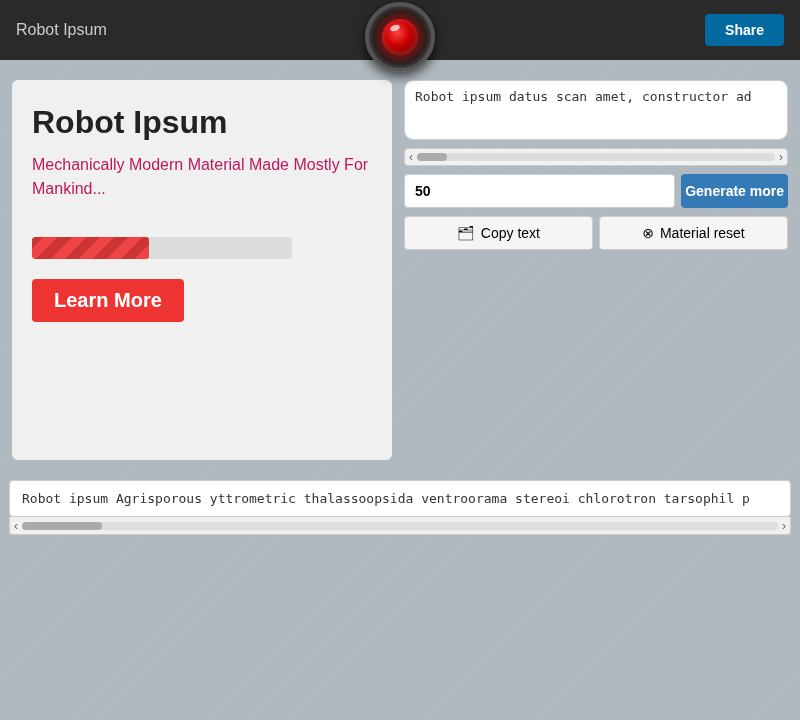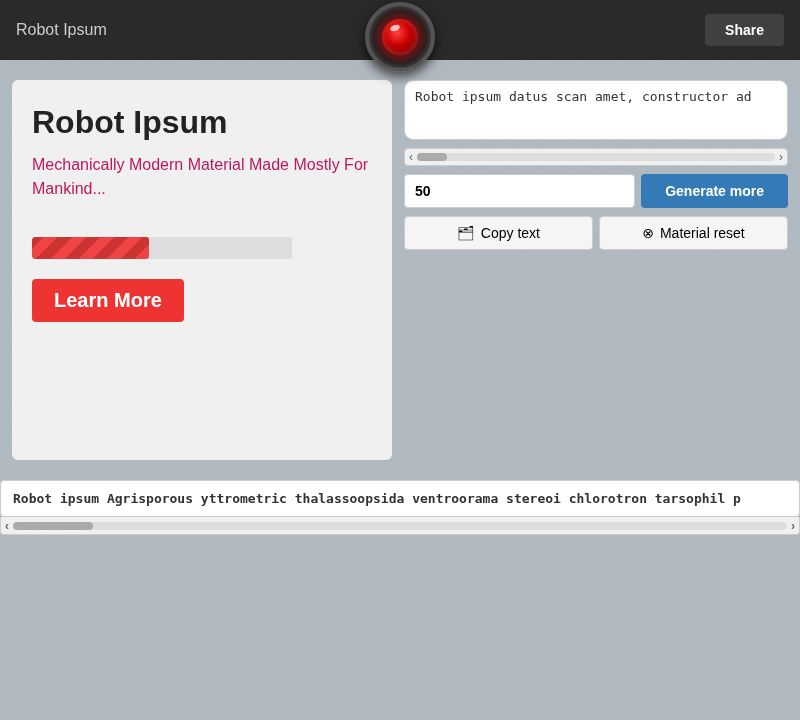--- a/index.html
+++ b/index.html
@@ -67,21 +67,21 @@
       top: 6px;
       left: 8px;
       width: 10px;
       height: 6px;
       border-radius: 50%;
       background: rgba(255,255,255,0.7);
       transform: rotate(-20deg);
     }
 
     .share-button {
-      background: #404040;
+      background: #0369a1;
       color: white;
       border: none;
       padding: 8px 20px;
       border-radius: 4px;
       cursor: pointer;
       font-size: 14px;
       font-weight: bold;
     }
 
     
@@ -219,21 +219,21 @@
       padding: 8px 10px;
       font-size: 14px;
       background: white;
       font-weight: bold;
     }
 
     .generate-btn {
       background: #337ab7;
       color: white;
       border: none;
-      padding: 8px 24px;
+      padding: 8px 4px;
       border-radius: 4px;
       cursor: pointer;
       font-size: 14px;
       font-weight: bold;
       white-space: nowrap;
     }
 
     .action-row {
       display: flex;
       gap: 6px;
@@ -266,22 +266,21 @@
       justify-content: center;
       gap: 6px;
     }
 
     .btn-icon {
       font-size: 14px;
     }
 
     
     .bottom-area {
-      margin: 8px 0;
-      font-weight: bold;
+      margin: 8px 9px;
     }
 
     .bottom-text-box {
       background: white;
       border: 1px solid #ccc;
       border-radius: 4px;
       padding: 10px 12px;
       font-size: 13px;
       font-family: monospace;
       color: #333;

